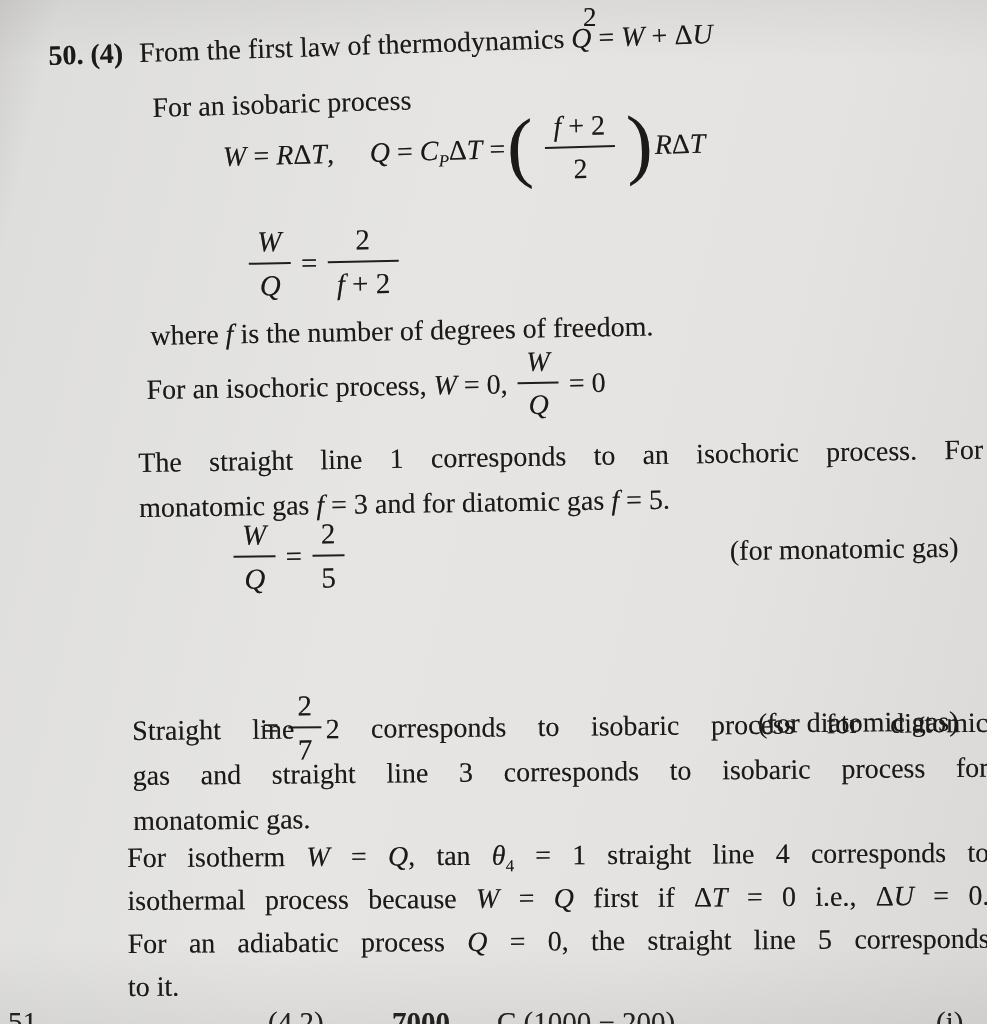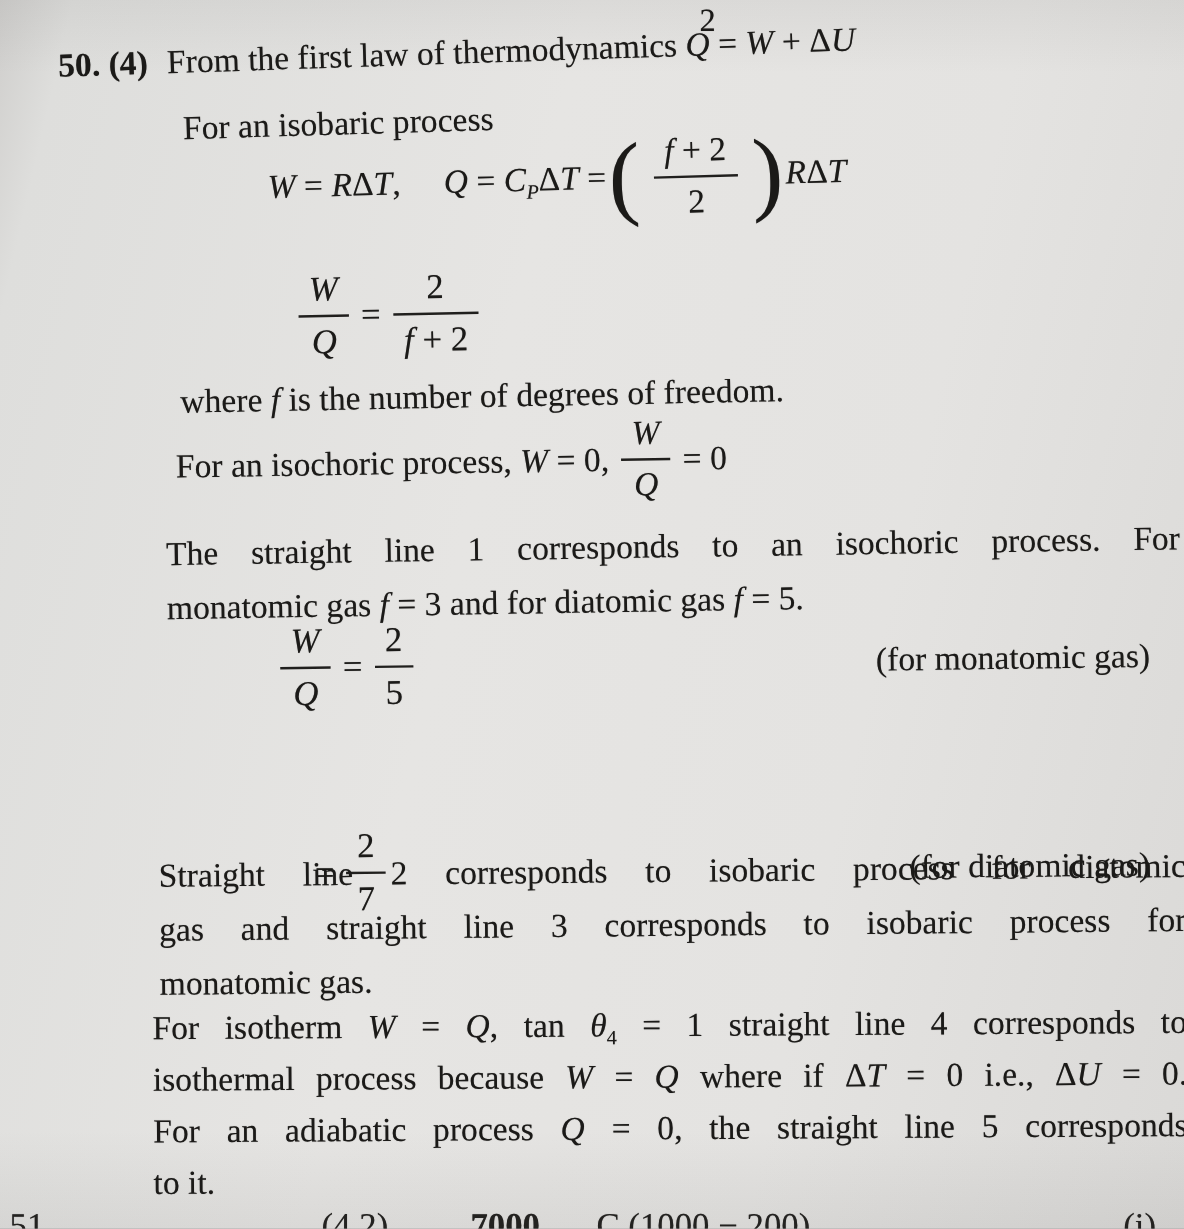--- a/index.html
+++ b/index.html
@@ -128,21 +128,21 @@
   </div>
 
   <div class="block p2">
     <div class="pline just">Straight line 2 corresponds to isobaric process for diatomic</div>
     <div class="pline just">gas and straight line 3 corresponds to isobaric process for</div>
     <div class="pline">monatomic gas.</div>
   </div>
 
   <div class="block p3">
     <div class="pline just"><span>For isotherm </span><span class="it">W</span><span> = </span><span class="it">Q</span><span>, tan </span><span class="it">θ</span><sub>4</sub><span> = 1 straight line 4 corresponds to</span></div>
-    <div class="pline just"><span>isothermal process because </span><span class="it">W</span><span> = </span><span class="it">Q</span><span> where if Δ</span><span class="it">T</span><span> = 0 i.e., Δ</span><span class="it">U</span><span> = 0.</span></div>
+    <div class="pline just"><span>isothermal process because </span><span class="it">W</span><span> = </span><span class="it">Q</span><span> first if Δ</span><span class="it">T</span><span> = 0 i.e., Δ</span><span class="it">U</span><span> = 0.</span></div>
     <div class="pline just"><span>For an adiabatic process </span><span class="it">Q</span><span> = 0, the straight line 5 corresponds</span></div>
     <div class="pline">to it.</div>
   </div>
 
   <div class="block bottom-strip">
     <span class="frag f1">51.</span>
     <span class="frag f2">(4.2)</span>
     <span class="frag f3">7000</span>
     <span class="frag f4">C (1000 − 200)</span>
     <span class="frag f5">(i)</span>

